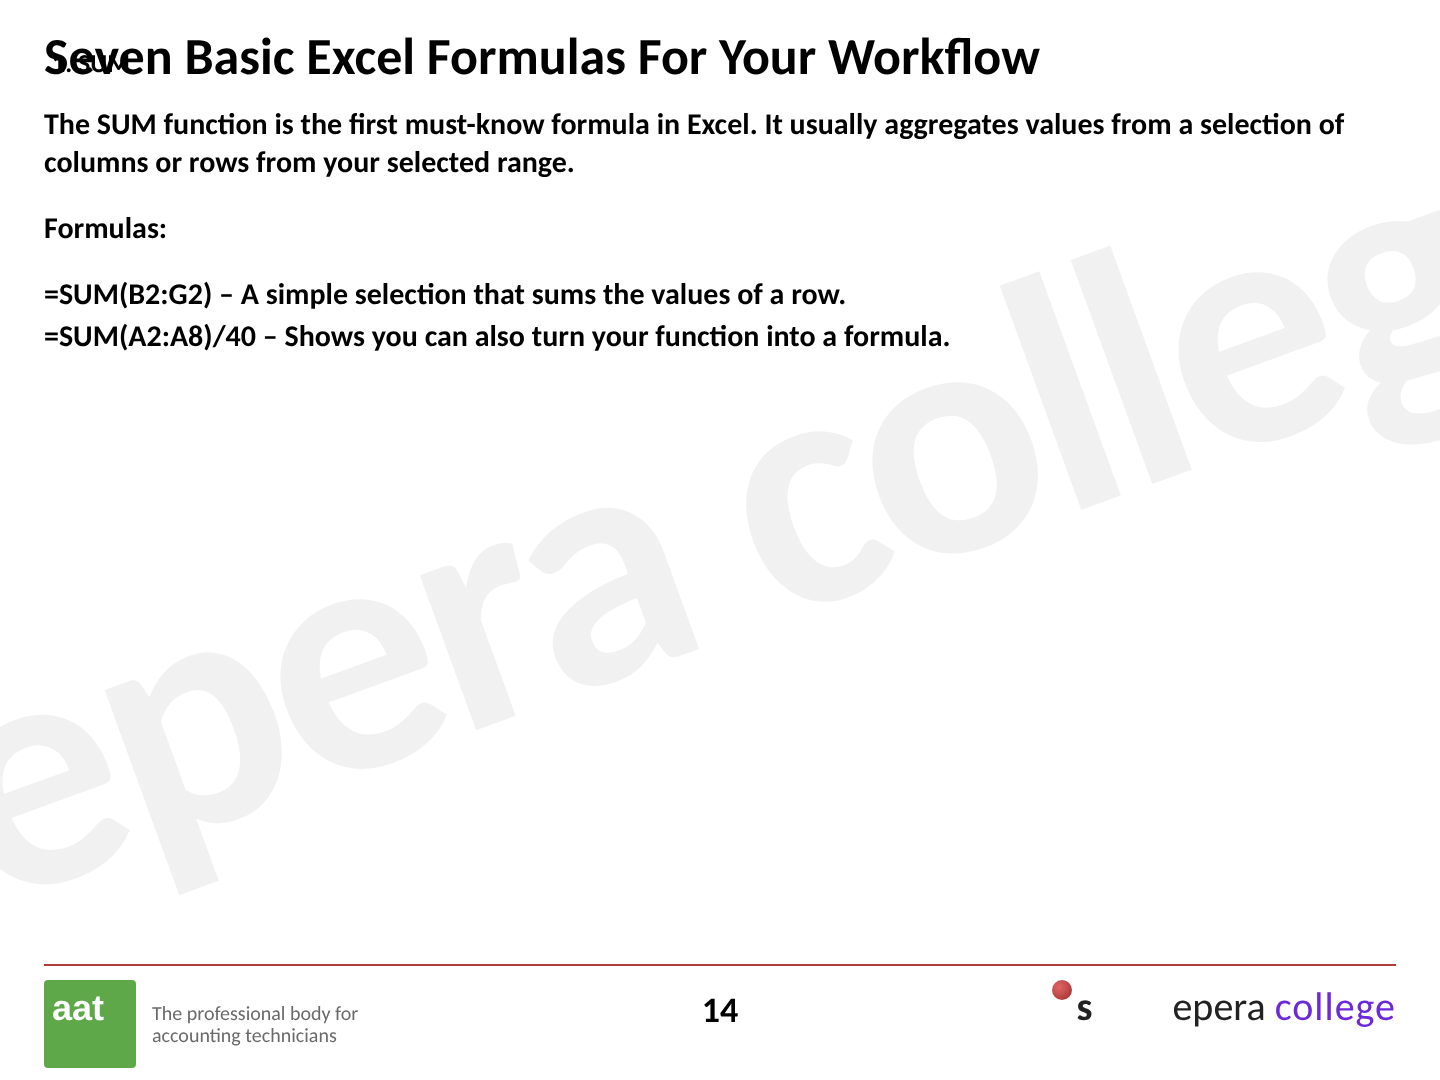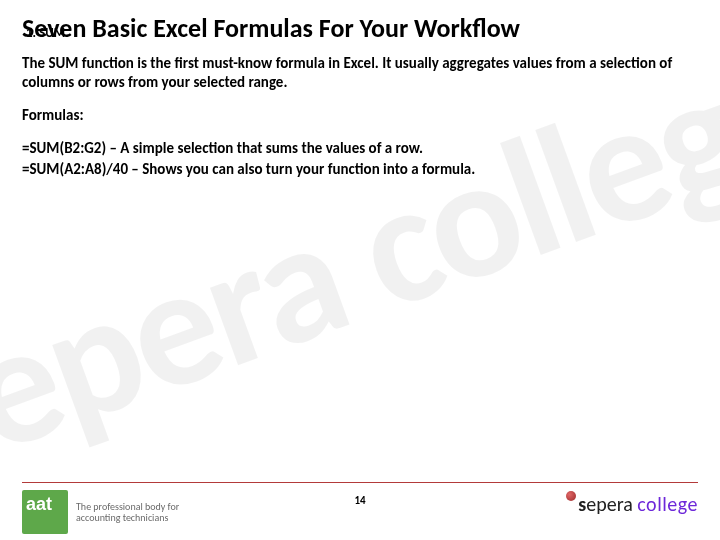--- a/index.html
+++ b/index.html
@@ -59,21 +59,21 @@
   .footer-rule {
     position: absolute;
     left: 22px; right: 22px; top: 0;
     border-top: 1.5px solid #b33a3a;
   }
   .page-num {
     position: absolute;
     left: 0; right: 0;
     top: 12px;
     text-align: center;
-    font-size: 11px;
+    font-size: 18px;
     font-weight: 700;
     color: #000;
   }
   .logo-left {
     position: absolute;
     left: 22px; top: 8px;
     display: flex;
     align-items: center;
     gap: 8px;
   }
@@ -92,21 +92,21 @@
   .logo-right {
     position: absolute;
     right: 22px; top: 10px;
     display: flex;
     align-items: baseline;
     gap: 6px;
     font-size: 20px;
     font-weight: 400;
   }
   .logo-right .s-bold { font-weight: 700; color: #222; }
-  .logo-right .era { color: #222; }
+  .logo-right .era { color: #222; margin-left: 40px; }
   .logo-right .college { color: #6d28d9; letter-spacing: 0.5px; }
   .logo-right .dot {
     width: 10px; height: 10px;
     background: radial-gradient(circle at 35% 35%, #e06666, #9c2b2b);
     border-radius: 50%;
     display: inline-block;
     position: relative;
     top: -10px;
     margin-right: -4px;
   }

